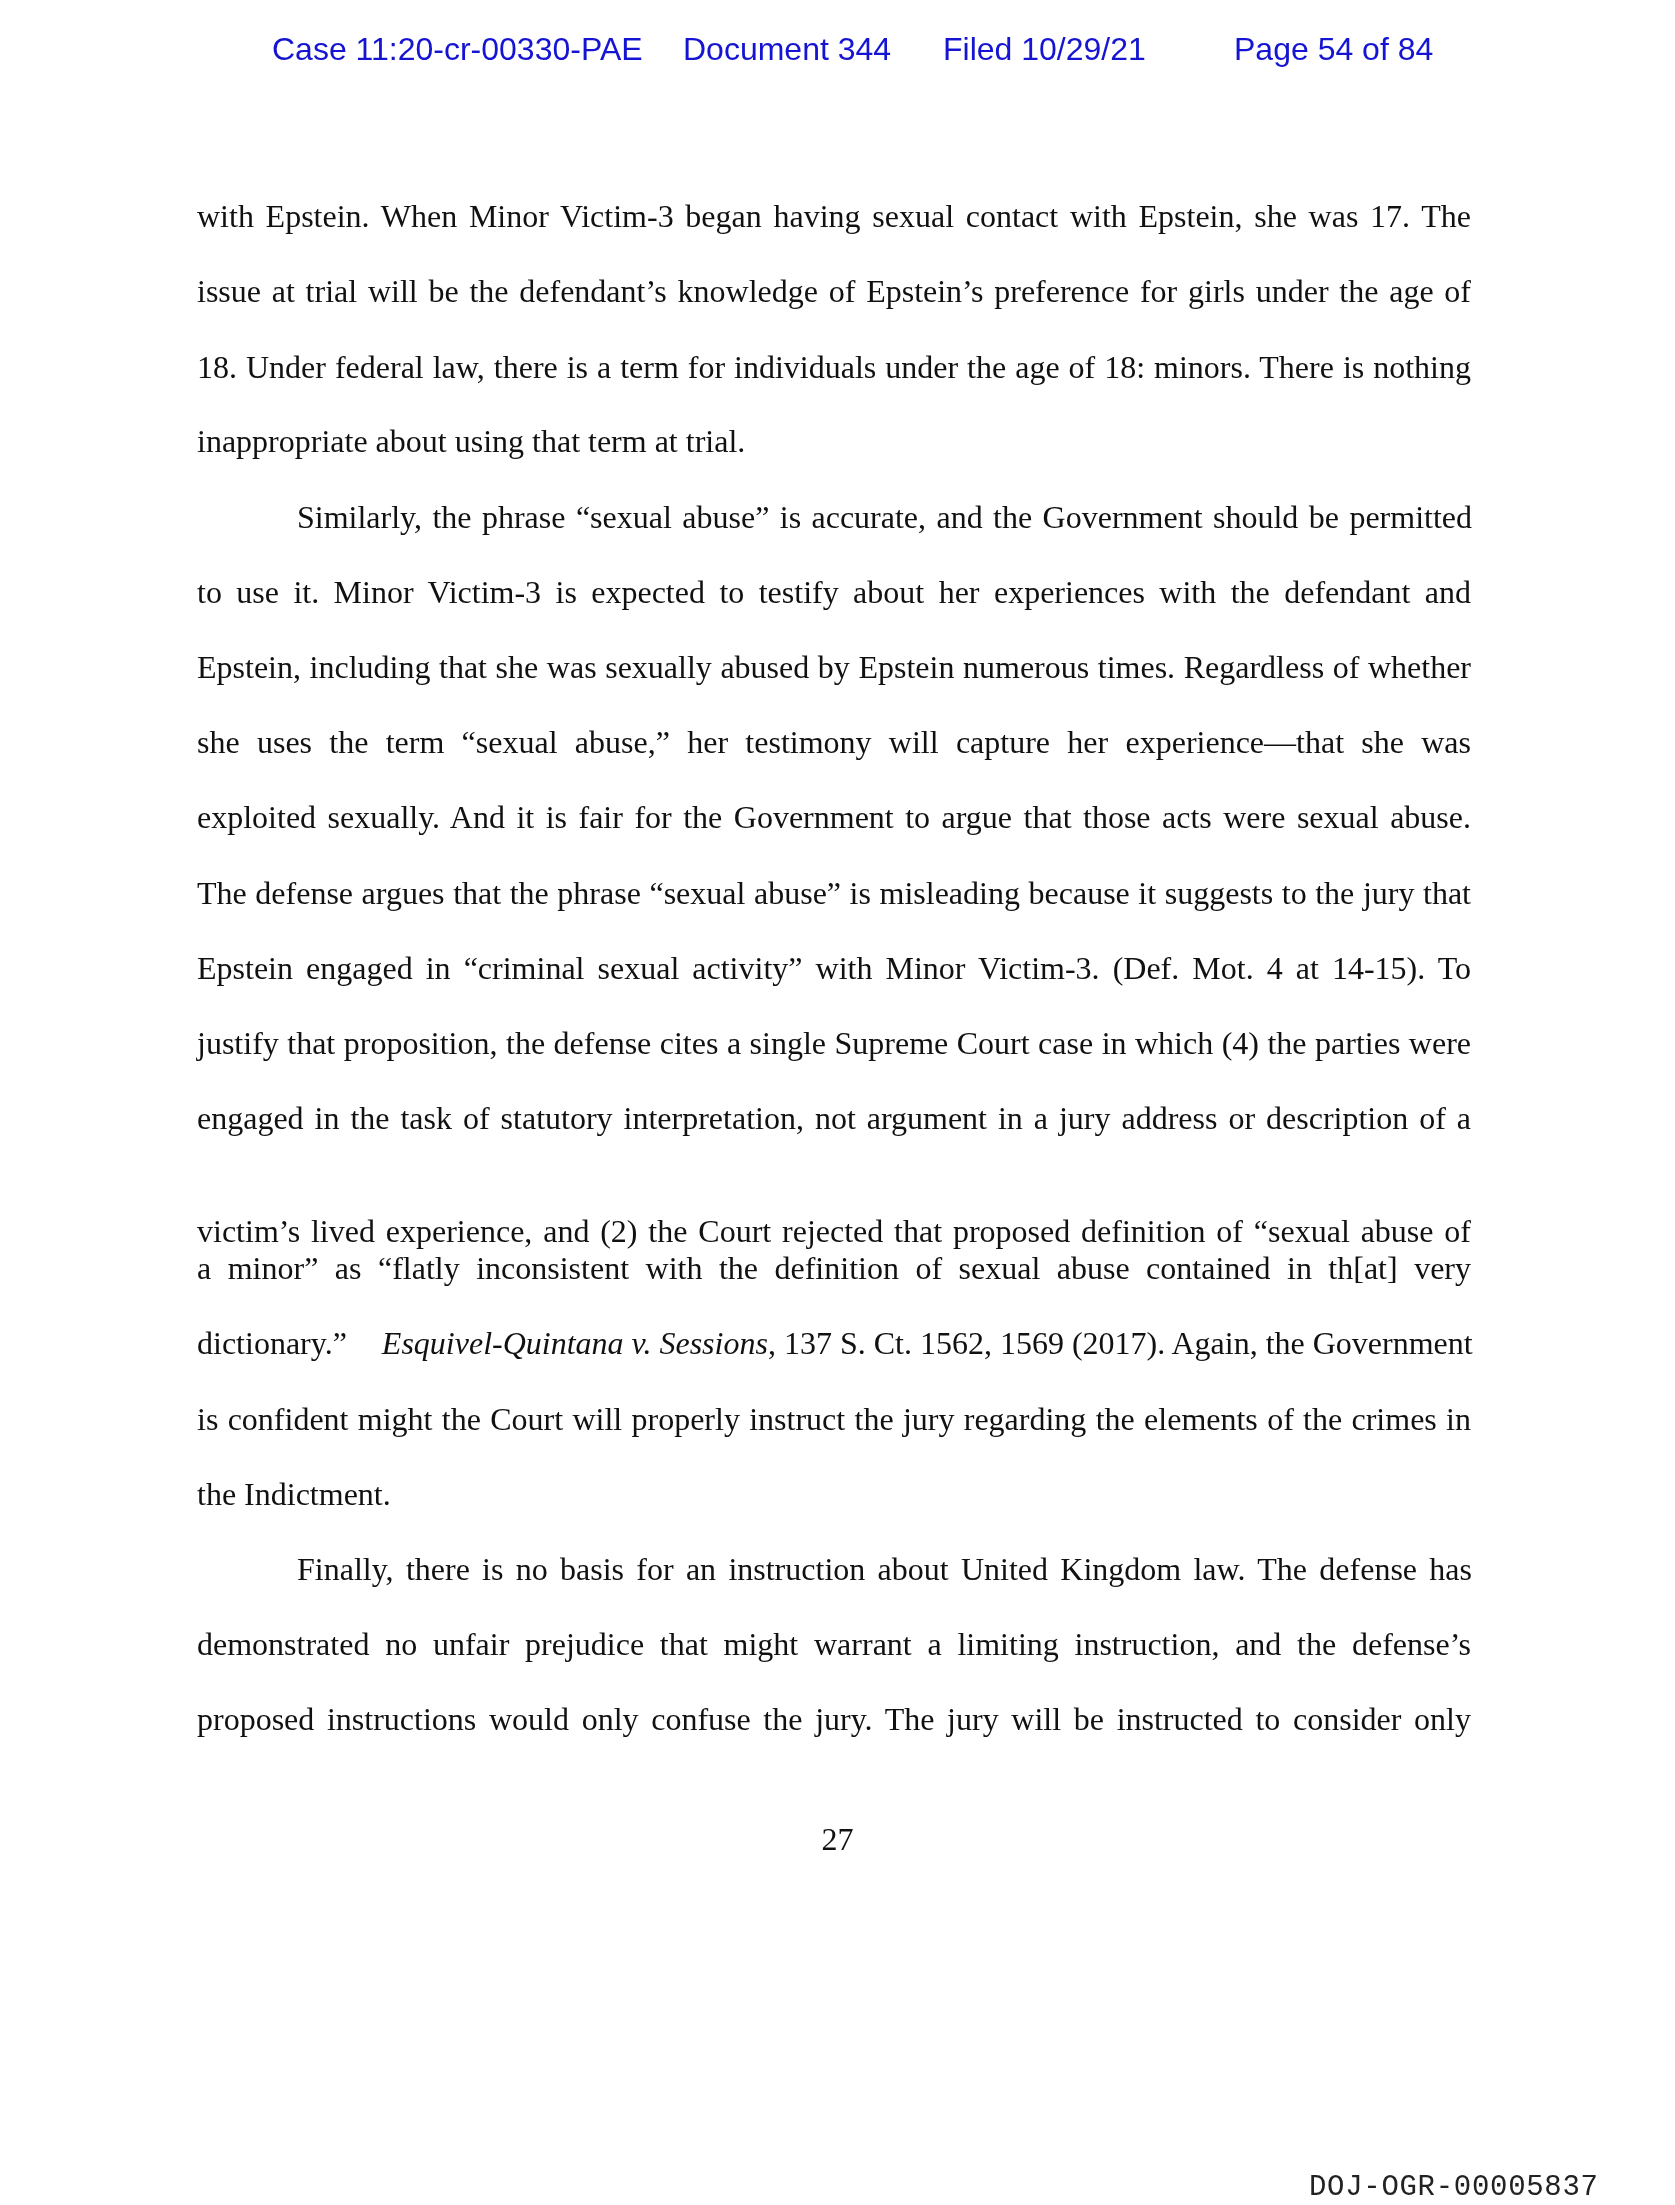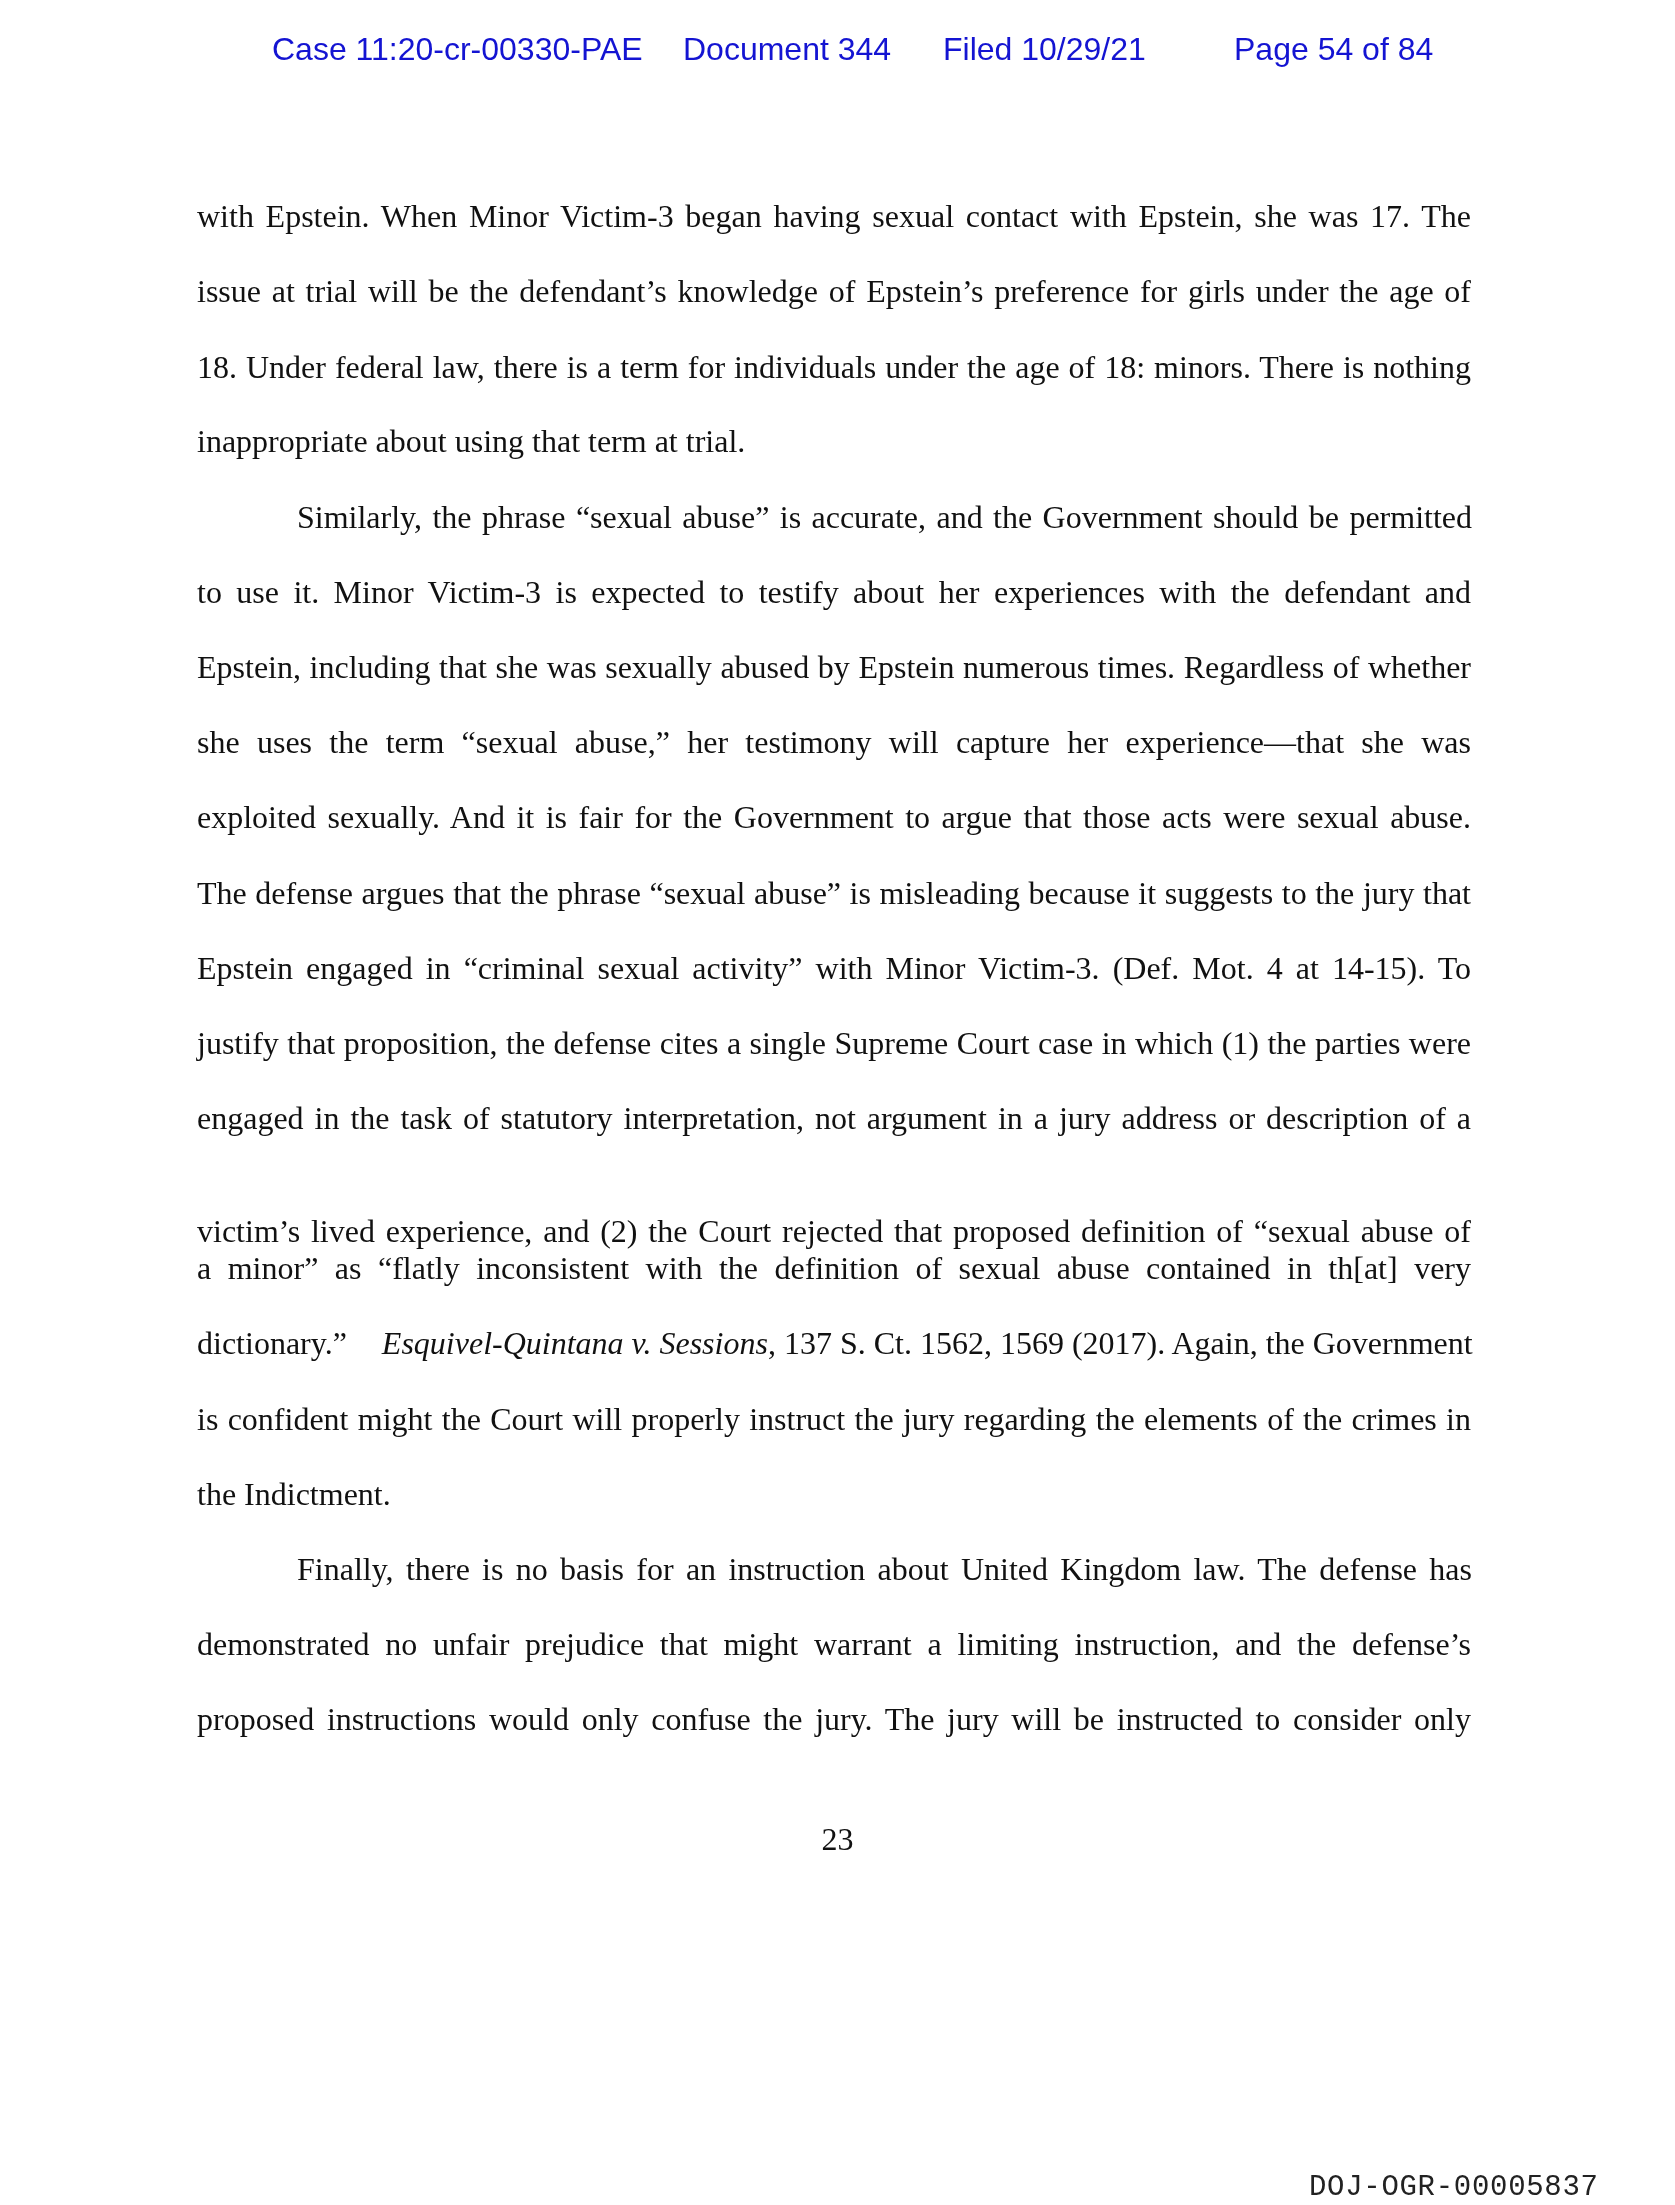--- a/index.html
+++ b/index.html
@@ -113,30 +113,30 @@
     <div class="line" style="top:348px">18.  Under federal law, there is a term for individuals under the age of 18: minors.  There is nothing</div>
     <div class="line last" style="top:422px">inappropriate about using that term at trial.</div>
 
     <div class="line indent" style="top:498px">Similarly, the phrase “sexual abuse” is accurate, and the Government should be permitted</div>
     <div class="line" style="top:573px">to use it.  Minor Victim-3 is expected to testify about her experiences with the defendant and</div>
     <div class="line" style="top:648px">Epstein, including that she was sexually abused by Epstein numerous times.  Regardless of whether</div>
     <div class="line" style="top:723px">she uses the term “sexual abuse,” her testimony will capture her experience—that she was</div>
     <div class="line" style="top:798px">exploited sexually.  And it is fair for the Government to argue that those acts were sexual abuse.</div>
     <div class="line" style="top:874px">The defense argues that the phrase “sexual abuse” is misleading because it suggests to the jury that</div>
     <div class="line" style="top:949px">Epstein engaged in “criminal sexual activity” with Minor Victim-3. (Def. Mot. 4 at 14-15).  To</div>
-    <div class="line" style="top:1024px">justify that proposition, the defense cites a single Supreme Court case in which (1) the parties were</div>
+    <div class="line" style="top:1024px">justify that proposition, the defense cites a single Supreme Court case in which (4) the parties were</div>
     <div class="line" style="top:1099px">engaged in the task of statutory interpretation, not argument in a jury address or description of a</div>
     <div class="line" style="top:1212px">victim’s lived experience, and (2) the Court rejected that proposed definition of “sexual abuse of</div>
     <div class="line" style="top:1249px">a minor” as “flatly inconsistent with the definition of sexual abuse contained in th[at] very</div>
     <div class="line" style="top:1324px"><span>dictionary.”  </span><i>Esquivel-Quintana v. Sessions</i><span>, 137 S. Ct. 1562, 1569 (2017).  Again, the Government</span></div>
     <div class="line" style="top:1400px">is confident might the Court will properly instruct the jury regarding the elements of the crimes in</div>
     <div class="line last" style="top:1475px">the Indictment.</div>
 
     <div class="line indent" style="top:1550px">Finally, there is no basis for an instruction about United Kingdom law.  The defense has</div>
     <div class="line" style="top:1625px">demonstrated no unfair prejudice that might warrant a limiting instruction, and the defense’s</div>
     <div class="line" style="top:1700px">proposed instructions would only confuse the jury.  The jury will be instructed to consider only</div>
   </div>
 
-  <div class="page-number">23</div>
+  <div class="page-number">27</div>
   <div class="bates">DOJ-OGR-00005837</div>
 
 </div>
 
 
 </body></html>

